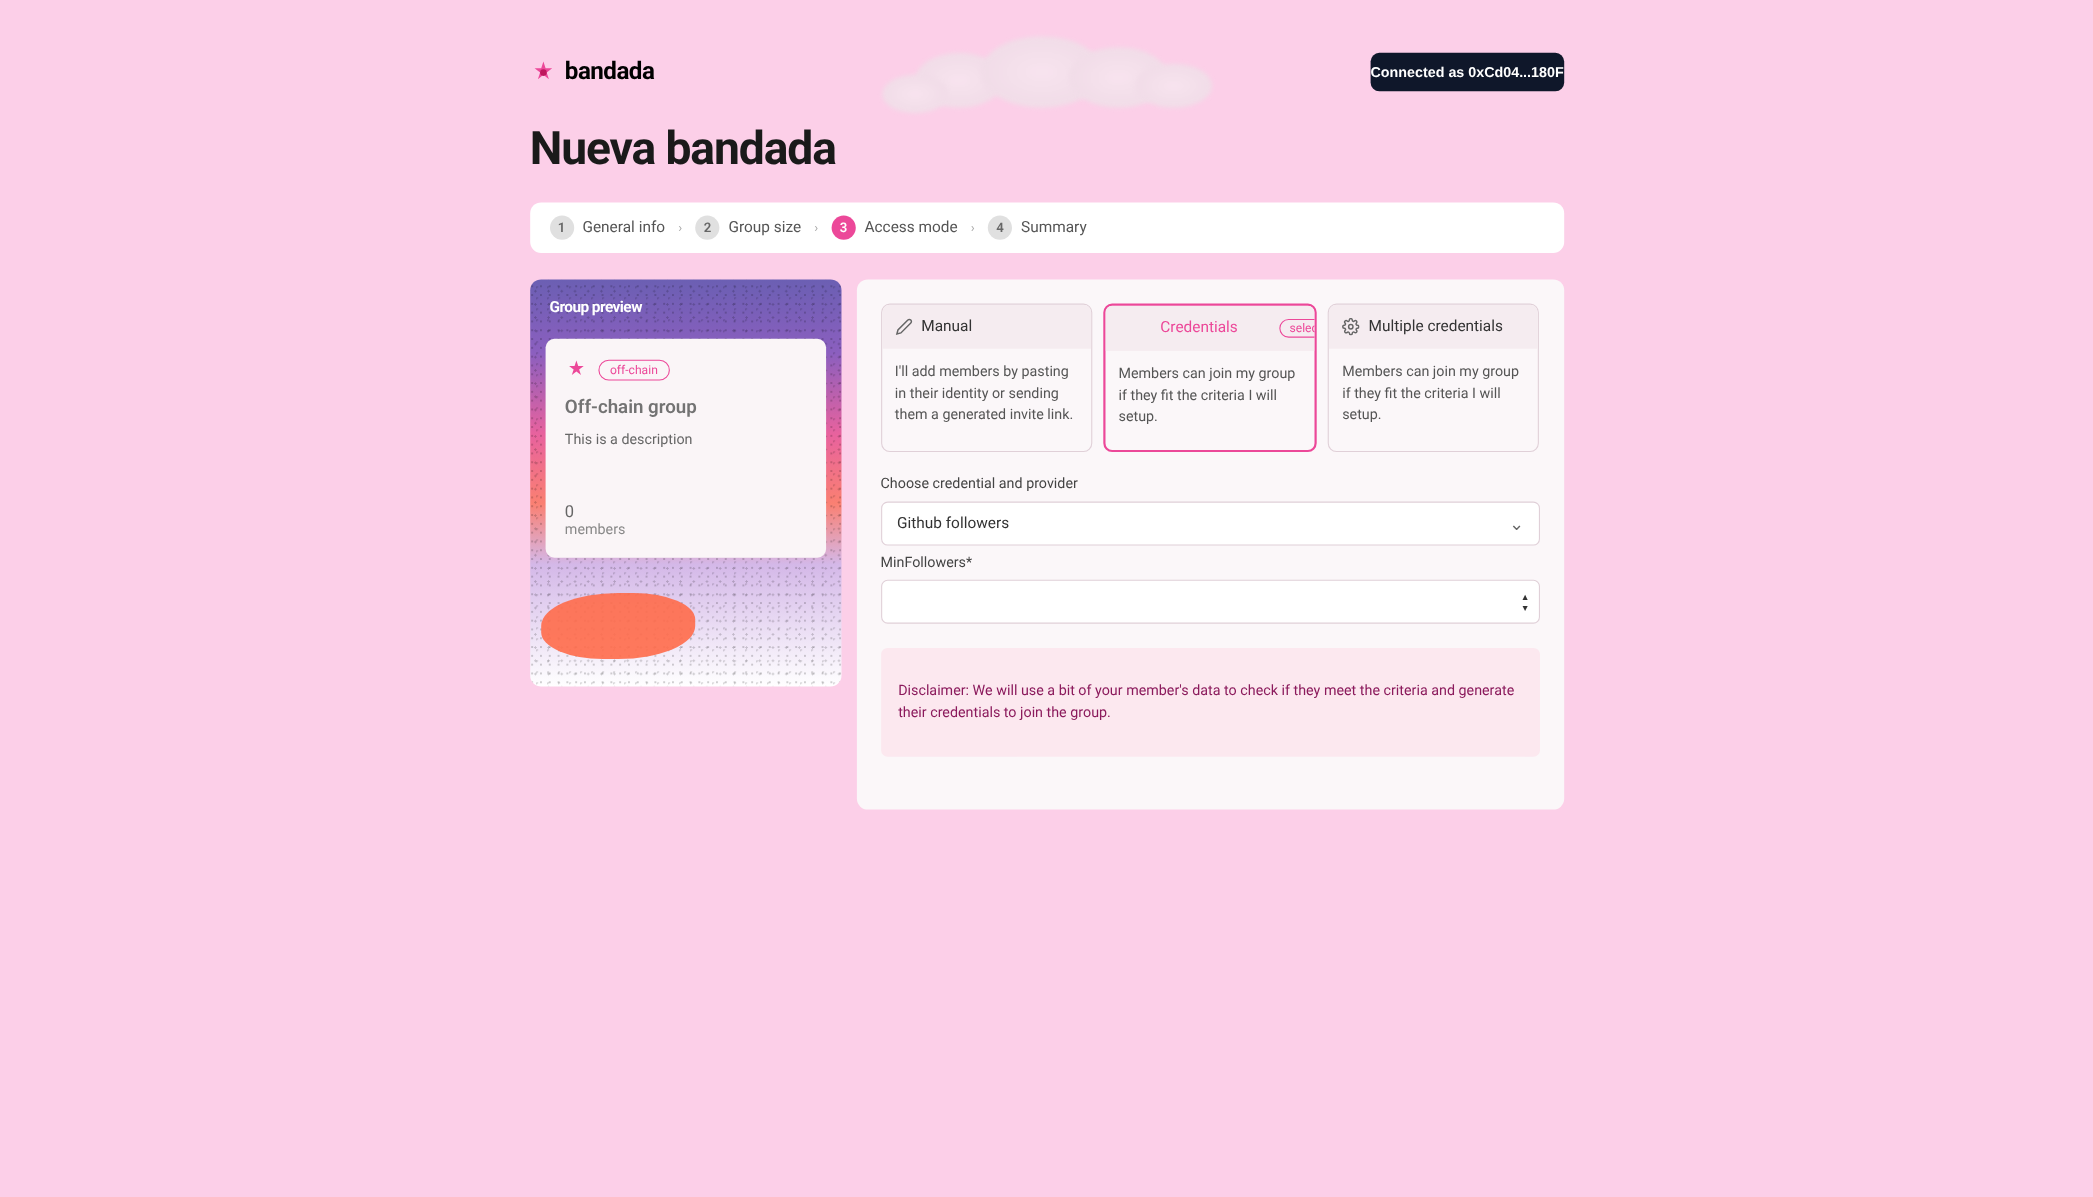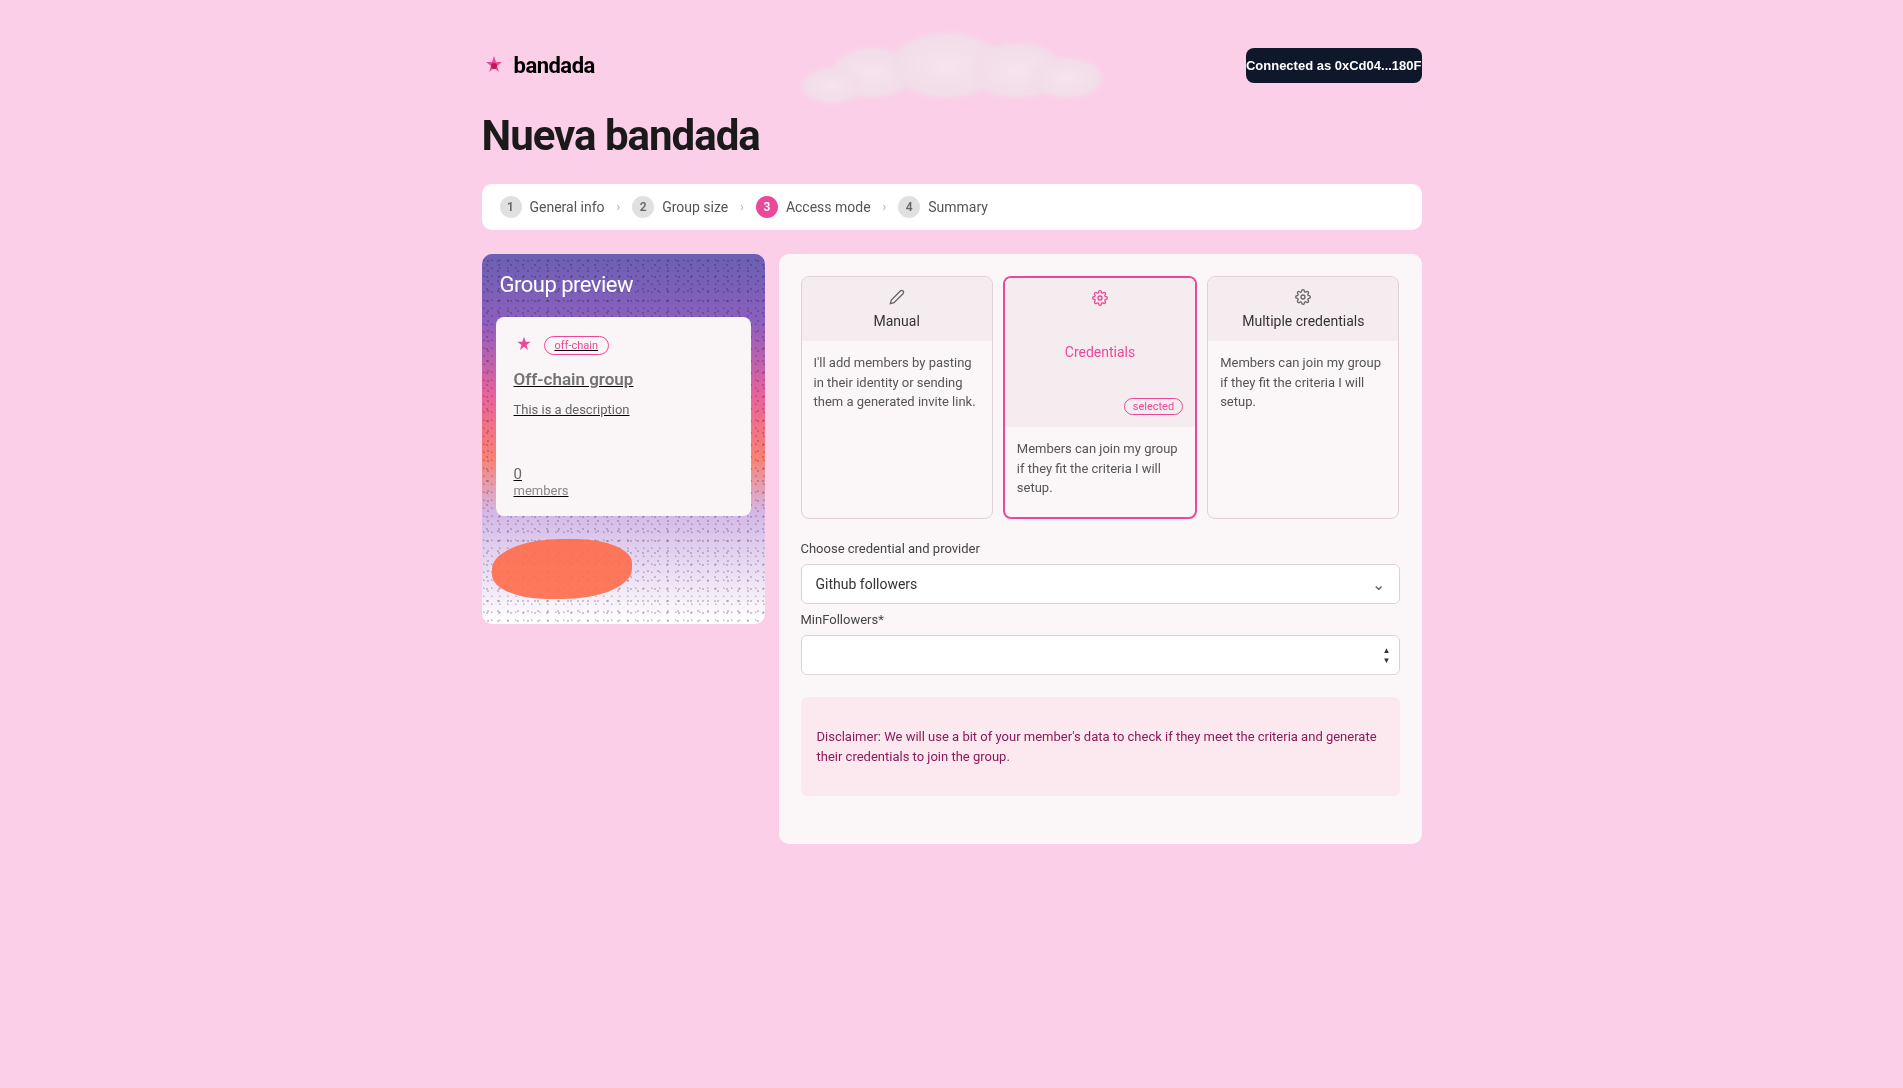--- a/index.html
+++ b/index.html
@@ -90,32 +90,31 @@
       bottom: 25px;
       left: 10px;
       width: 140px; height: 60px;
       background: #ff6b4a;
       border-radius: 50% 40% 50% 40%;
       opacity: 0.9;
     }
     .preview-title {
       position: relative;
       color: #fff;
-      font-size: 22px;
-      font-weight: 400;
+      font-size: 14px;
+      font-weight: 700;
       padding: 18px 18px 0;
       letter-spacing: -0.5px;
     }
     .preview-card {
       position: relative;
       background: #faf5f7;
       margin: 20px 14px;
       border-radius: 8px;
       padding: 18px;
-      text-decoration: underline;
     }
     .preview-card-header { display: flex; align-items: center; gap: 10px; margin-bottom: 14px; }
     .preview-logo { width: 20px; height: 20px; }
     .chain-badge {
       border: 1px solid #ec4899;
       color: #ec4899;
       font-size: 11px;
       padding: 2px 10px;
       border-radius: 10px;
     }
@@ -137,25 +136,23 @@
       padding: 0;
       background: #fbf7f9;
       cursor: pointer;
       overflow: hidden;
     }
     .access-card.selected { border: 2px solid #ec4899; }
     .access-card-header {
       background: #f5ecf0;
       padding: 12px;
       display: flex;
-      align-items: center;
       gap: 8px;
       font-size: 14px;
       color: #333;
-      flex-direction: column;
     }
     .access-card.selected .access-card-header { color: #ec4899; gap: 38px; }
     .access-card-header .icon { width: 16px; height: 16px; flex shrink: 0; }
     .selected-pill {
       margin-left: auto;
       border: 1px solid #ec4899;
       color: #ec4899;
       font-size: 11px;
       padding: 1px 8px;
       border-radius: 10px;

